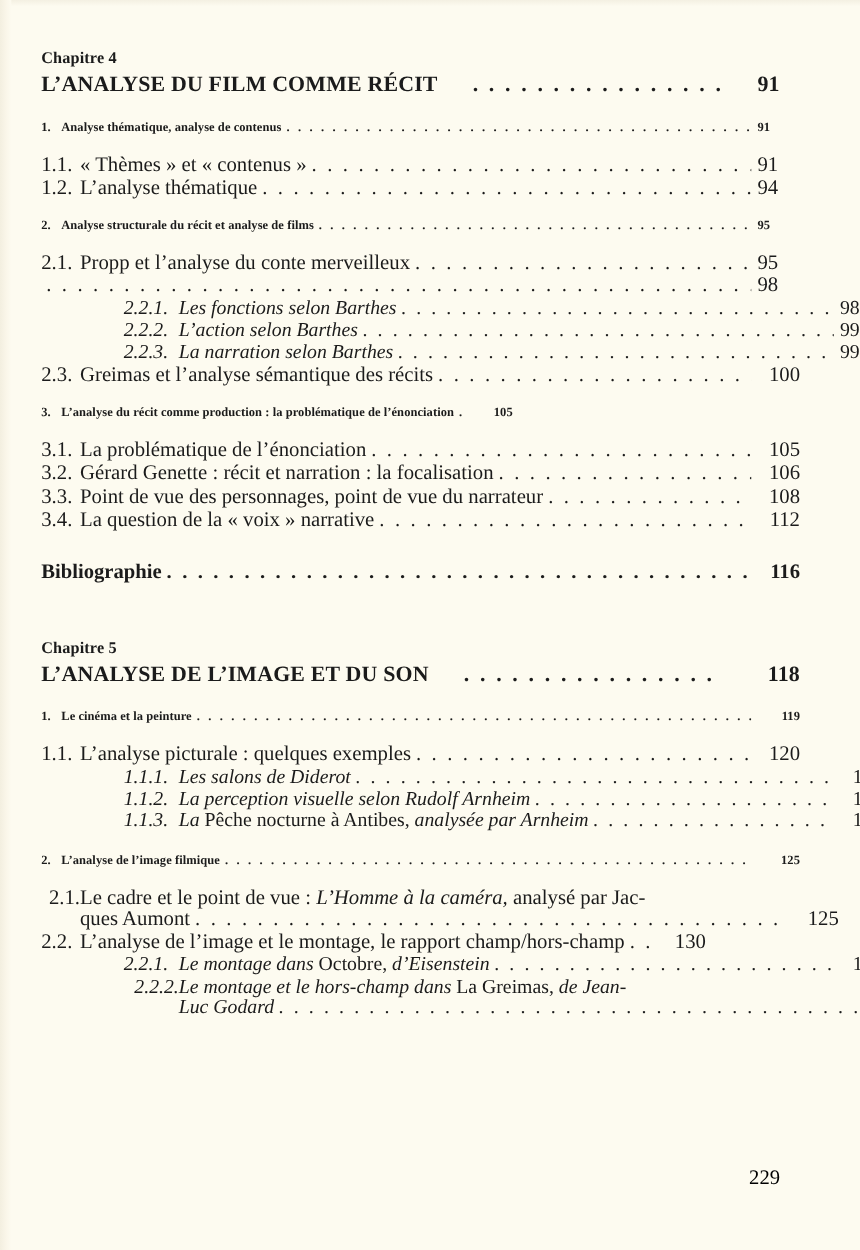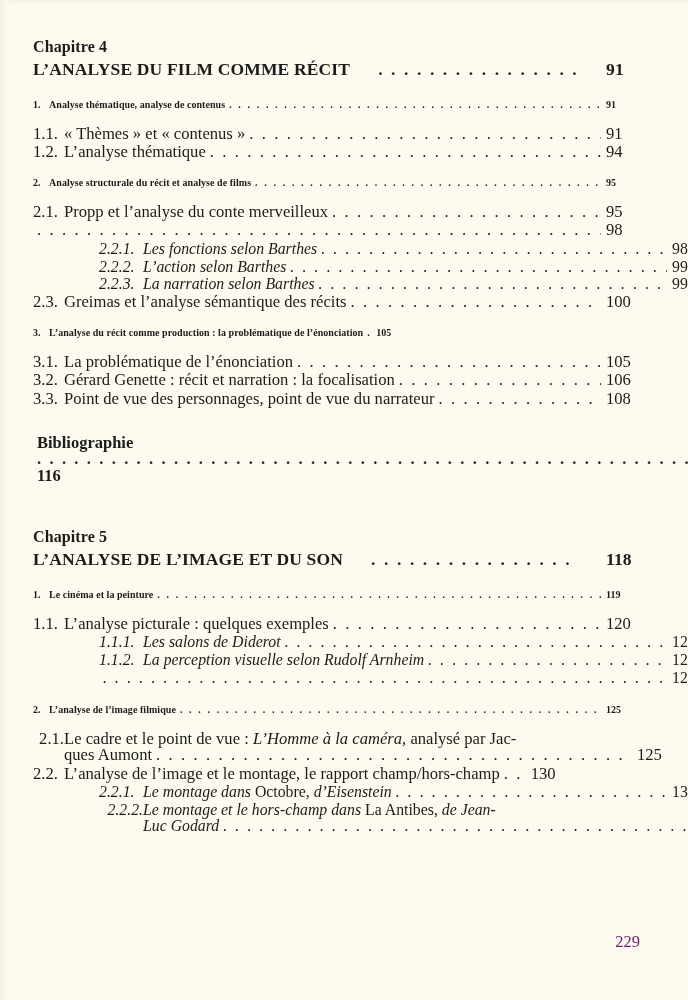--- a/index.html
+++ b/index.html
@@ -61,26 +61,26 @@
   }
   .leader::before {
     content: ". . . . . . . . . . . . . . . . . . . . . . . . . . . . . . . . . . . . . . . . . . . . . . . . . . . . . . . . . . . . . . . . . . . . . . . . . . . . . . . . . . . .";
   }
   .pageno {
     flex: 0 0 auto;
     width: 34px;
     text-align: left;
     white-space: nowrap;
   }
-  .pageno.wide { width: 34px; }
+  .pageno.wide { width: 34px; text-align: right; }
 
   
   .chapter-kicker {
     font-weight: bold;
-    font-size: 16px;
+    font-size: 13px;
     letter-spacing: 0.1px;
     margin-bottom: 5px;
   }
   .chapter-title-row {
     font-weight: bold;
     font-size: 17.5px;
     letter-spacing: 0.15px;
     gap: 24px;
   }
   .chapter-title-row .pageno { font-weight: bold; }
@@ -104,21 +104,20 @@
     font-size: 15.8px;
     font-style: italic;
     padding-left: 66px;
   }
   .lvl3 .num { display: inline-block; min-width: 44px; font-style: italic; }
   .lvl3 .pageno { font-style: normal; }
 
   .bib {
     font-weight: bold;
     font-size: 16.5px;
-    flex-direction: column;
   }
   .bib .pageno { font-weight: bold; }
 
   
   .row.wrap {
     display: block;
     position: relative;
   }
   .row.wrap .line1 {
     display: flex;
@@ -144,24 +143,24 @@
   .sp-group        { height: 17px; }
   .sp-before-bib   { height: 25px; }
   .sp-between-chapters { height: 44px; }
   .gap-l2 { height: 2px; }
 
   .roman { font-style: normal; }
   .ital  { font-style: italic; }
 
   .folio {
     position: absolute;
-    right: 48px;
+    right: 64px;
     bottom: 48px;
     font-size: 16.5px;
-    color: #701a75;
+    color: #000000;
   }
 </style>
 </head>
 <body>
 
 <div class="scan-edge-top"></div>
 <div class="scan-edge-left"></div>
 
 <div class="page">
 
@@ -262,20 +261,25 @@
     <span class="leader"></span>
     <span class="pageno wide">106</span>
   </div>
   <div class="gap-l2"></div>
   <div class="row lvl2">
     <span class="label"><span class="num">3.3.</span><span>Point de vue des personnages, point de vue du narrateur</span></span>
     <span class="leader"></span>
     <span class="pageno wide">108</span>
   </div>
   <div class="gap-l2"></div>
+  <div class="row lvl2">
+    <span class="label"><span class="num">3.4.</span><span>La question de la « voix » narrative</span></span>
+    <span class="leader"></span>
+    <span class="pageno wide">112</span>
+  </div>
 
   <div class="sp-before-bib"></div>
 
   <div class="row bib">
     <span class="label">Bibliographie</span>
     <span class="leader"></span>
     <span class="pageno wide">116</span>
   </div>
 
   <div class="sp-between-chapters"></div>
@@ -311,20 +315,21 @@
     <span class="pageno wide">120</span>
   </div>
   <div class="gap-l2"></div>
   <div class="row lvl3">
     <span class="label"><span class="num">1.1.2.</span><span>La perception visuelle selon Rudolf Arnheim</span></span>
     <span class="leader"></span>
     <span class="pageno wide">121</span>
   </div>
   <div class="gap-l2"></div>
   <div class="row lvl3">
+    <span class="label"><span class="num">1.1.3.</span><span><span class="ital">La </span><span class="roman">Pêche nocturne à Antibes,</span><span class="ital"> analysée par Arnheim</span></span></span>
     <span class="leader"></span>
     <span class="pageno wide">121</span>
   </div>
   <div class="gap-l2"></div>
 
   <div class="sp-group"></div>
 
   <div class="row lvl1">
     <span class="label"><span class="num">2.</span><span>L’analyse de l’image filmique</span></span>
     <span class="leader"></span>
@@ -355,21 +360,21 @@
 
   <div class="row lvl3">
     <span class="label"><span class="num">2.2.1.</span><span><span class="ital">Le montage dans </span><span class="roman">Octobre,</span><span class="ital"> d’Eisenstein</span></span></span>
     <span class="leader"></span>
     <span class="pageno wide">131</span>
   </div>
   <div class="gap-l2"></div>
 
   <div class="row wrap lvl3">
     <div class="line1">
-      <span class="label"><span class="num">2.2.2.</span><span><span class="ital">Le montage et le hors-champ dans </span><span class="roman">La Antibes,</span><span class="ital"> de Jean-</span></span></span>
+      <span class="label"><span class="num">2.2.2.</span><span><span class="ital">Le montage et le hors-champ dans </span><span class="roman">La Greimas,</span><span class="ital"> de Jean-</span></span></span>
       <span class="tail"></span>
     </div>
     <div class="line2 indent-cont-3">
       <span class="label ital">Luc Godard</span>
       <span class="leader"></span>
 
     </div>
   </div>
 
   <div class="folio">229</div>

